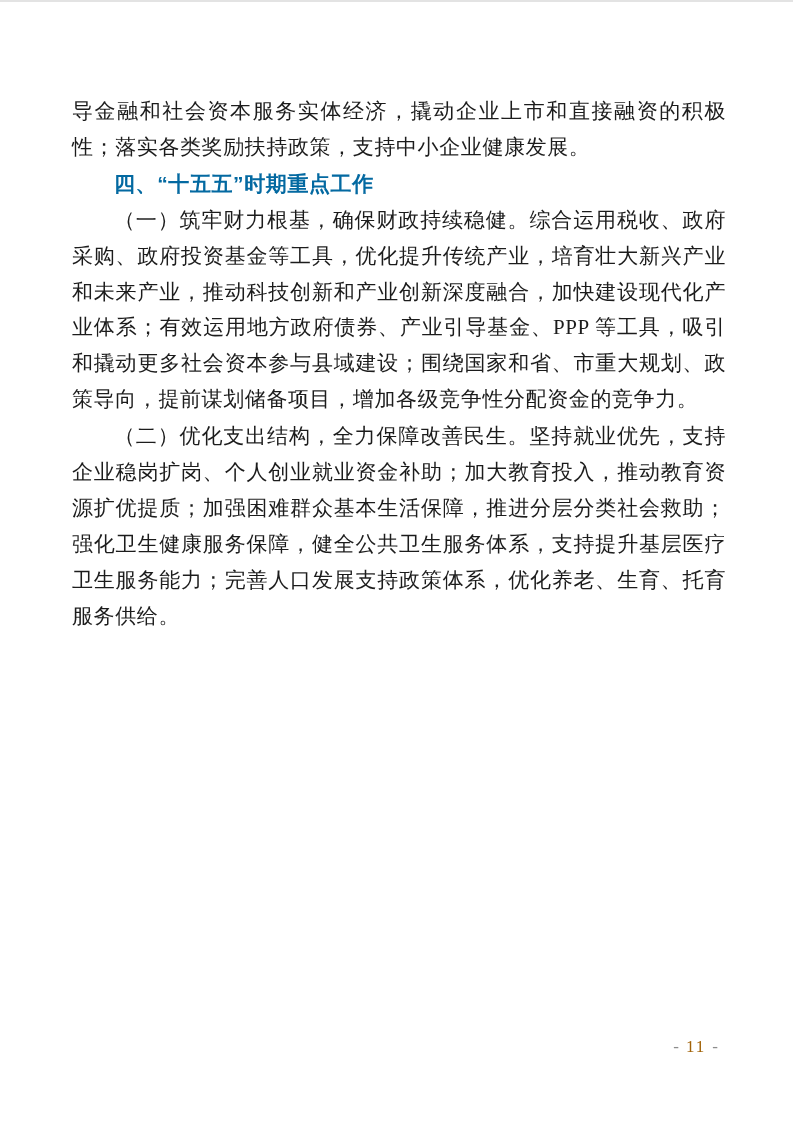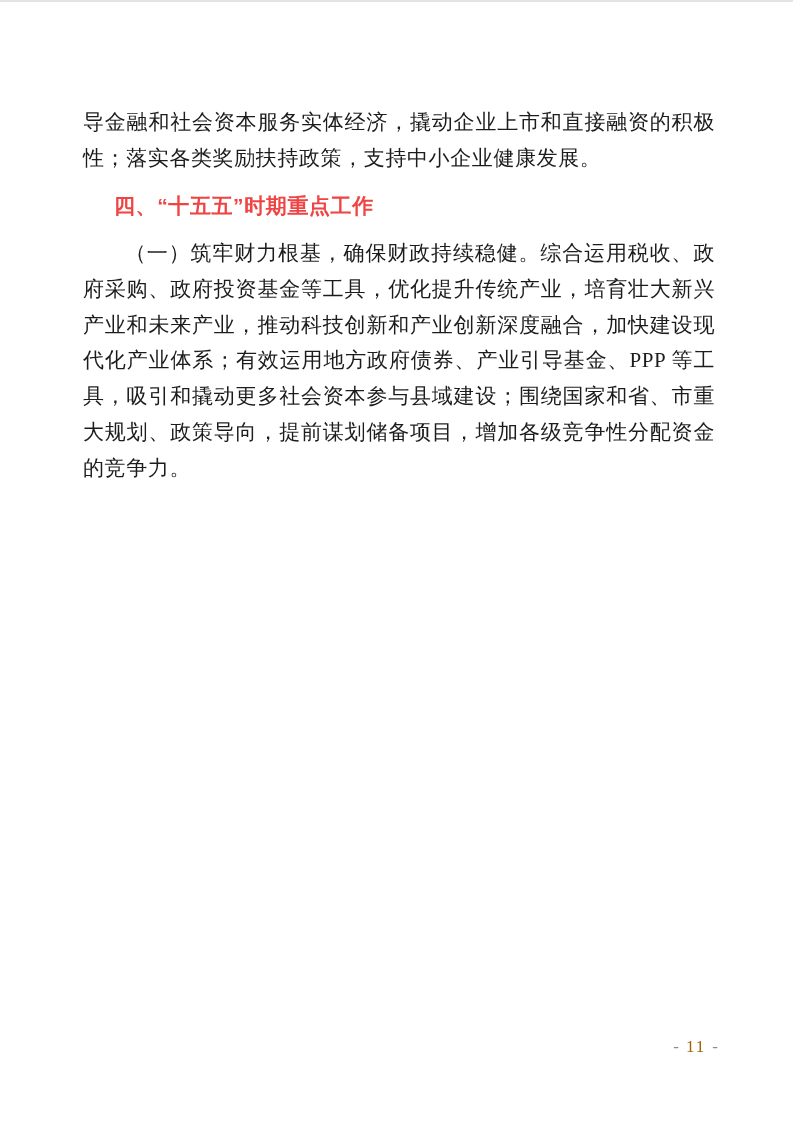--- a/index.html
+++ b/index.html
@@ -16,37 +16,37 @@
     font-family: "Liberation Serif", "DejaVu Serif", serif;
     color: #1c1c1c;
   }
   .page {
     position: absolute;
     left: 72px;
     top: 92px;
     width: 654px;
   }
   .para {
-    margin: 11px;
+    margin: 0;
     font-size: 21px;
     line-height: 35.9px;
     letter-spacing: 0.6px;
     text-align: justify;
     color: #1c1c1c;
   }
   .para.indent { text-indent: 2em; }
   .heading {
     margin: 0;
     font-size: 21px;
     line-height: 35.9px;
     letter-spacing: 0.6px;
     text-indent: 2em;
     font-weight: bold;
     font-family: "Liberation Sans", "DejaVu Sans", sans-serif;
-    color: #ef4444;
+    color: #0369a1;
   }
   .item-lead {
     font-weight: normal;
     font-family: "Liberation Sans", "DejaVu Sans", sans-serif;
   }
   .page-footer {
     position: absolute;
     top: 1033px;
     right: 68px;
     font-size: 17px;
@@ -71,19 +71,22 @@
 
   <p class="para">导金融和社会资本服务实体经济，撬动企业上市和直接融资的积极性；落实各类奖励扶持政策，支持中小企业健康发展。</p>
 
   <p class="heading">四、“十五五”时期重点工作</p>
 
 
   <p class="para indent">
     <span class="item-lead">（一）筑牢财力根基，确保财政持续稳健。</span><span>综合运用税收、政府采购、政府投资基金等工具，优化提升传统产业，培育壮大新兴产业和未来产业，推动科技创新和产业创新深度融合，加快建设现代化产业体系；有效运用地方政府债券、产业引导基金、PPP 等工具，吸引和撬动更多社会资本参与县域建设；围绕国家和省、市重大规划、政策导向，提前谋划储备项目，增加各级竞争性分配资金的竞争力。</span>
   </p>
 
+  <p class="para indent">
+    <span class="item-lead">（二）优化支出结构，全力保障改善民生。</span><span>坚持就业优先，支持企业稳岗扩岗、个人创业就业资金补助；加大教育投入，推动教育资源扩优提质；加强困难群众基本生活保障，推进分层分类社会救助；强化卫生健康服务保障，健全公共卫生服务体系，支持提升基层医疗卫生服务能力；完善人口发展支持政策体系，优化养老、生育、托育服务供给。</span>
+  </p>
 
 
 </div>
 
 <div class="page-footer">
   <span class="dash">-</span><span class="num">11</span><span class="dash">-</span>
 </div>
 
 </body></html>

